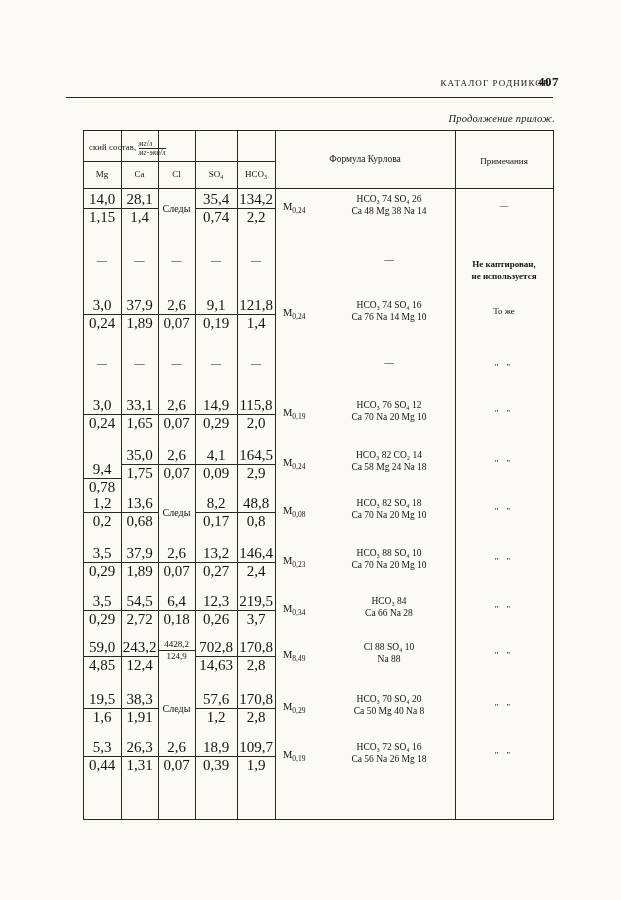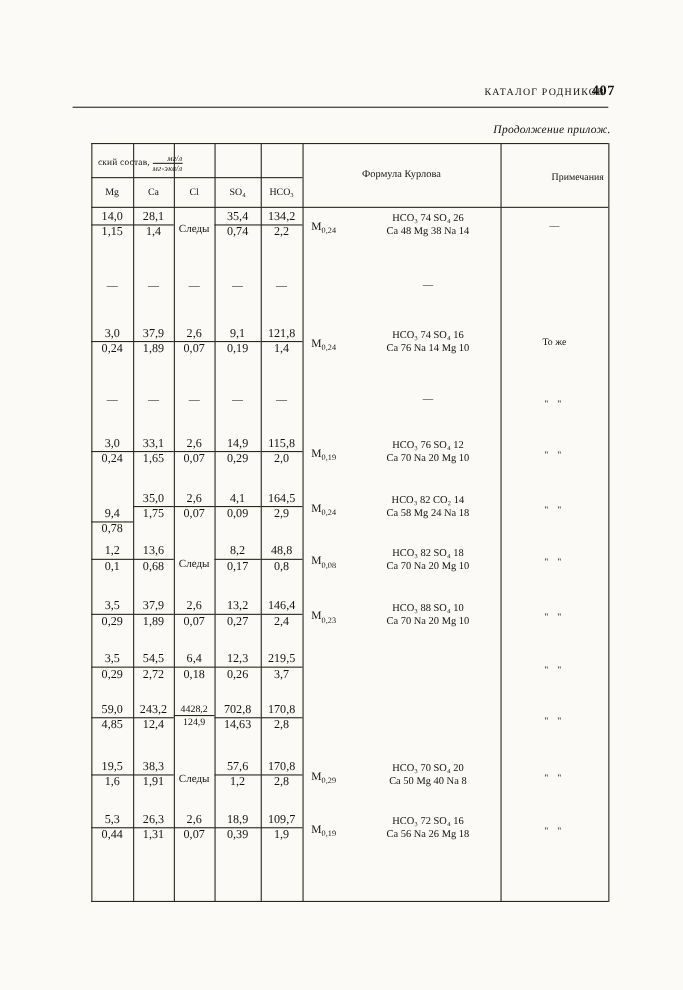--- a/index.html
+++ b/index.html
@@ -83,21 +83,21 @@
 
   
   .hdr-sostav {
     position: absolute;
     font-size: 8.5px;
     letter-spacing: 0.2px;
     white-space: nowrap;
   }
   .frac {
     display: inline-block;
-    text-align: right;
+    text-align: left;
     vertical-align: middle;
     line-height: 1.05;
     font-size: 7.5px;
     font-style: italic;
   }
   .frac .num { display:block; }
   .frac .den { display:block; border-top: 1px solid #2a2620; }
 
   .col-head {
     position: absolute;
@@ -116,21 +116,21 @@
     position: absolute;
     font-size: 9px;
     text-align: center;
     width: 90px;
   }
 
   
   .cell {
     position: absolute;
     text-align: center;
-    font-size: 11px;
+    font-size: 15px;
     line-height: 1.0;
   }
   .cell .top { display: block; padding-bottom: 1px; }
   .cell .bot { display: block; border-top: 1px solid #2a2620; padding-top: 1px; }
   .cell.single { font-size: 10px; }
   .dash {
     position: absolute;
     text-align: center;
     font-size: 10px;
   }
@@ -196,21 +196,21 @@
 
     <div class="col-head" style="left:0;top:39px;width:38px;"><span>Mg</span></div>
     <div class="col-head" style="left:38px;top:39px;width:37px;"><span>Ca</span></div>
     <div class="col-head" style="left:75px;top:39px;width:37px;"><span>Cl</span></div>
     <div class="col-head" style="left:112px;top:39px;width:42px;"><span>SO₄</span></div>
     <div class="col-head" style="left:154px;top:39px;width:38px;"><span>HCO₃</span></div>
 
     <div class="hdr-formula" style="left:212px;top:24px;">
       <span>Формула Курлова</span>
     </div>
-    <div class="hdr-prim" style="left:376px;top:26px;text-align:right;">
+    <div class="hdr-prim" style="left:376px;top:26px;">
       <span>Примечания</span>
     </div>
 
     <div class="cell" style="left:0;top:62px;width:38px;">
       <span class="top">14,0</span>
       <span class="bot">1,15</span>
     </div>
     <div class="cell" style="left:38px;top:62px;width:37px;">
       <span class="top">28,1</span>
       <span class="bot">1,4</span>
@@ -236,20 +236,24 @@
     </div>
 
     <div class="dash" style="left:0;top:125px;width:38px;"><span>—</span></div>
     <div class="dash" style="left:38px;top:125px;width:37px;"><span>—</span></div>
     <div class="dash" style="left:75px;top:125px;width:37px;"><span>—</span></div>
     <div class="dash" style="left:112px;top:125px;width:42px;"><span>—</span></div>
     <div class="dash" style="left:154px;top:125px;width:38px;"><span>—</span></div>
     <div class="formula" style="left:246px;top:125px;width:120px;">
       <span class="l1">—</span>
     </div>
+    <div class="note bold" style="left:376px;top:118px;white-space:pre-line;">
+      <span>Не каптирован,
+не используется</span>
+    </div>
 
     <div class="cell" style="left:0;top:168px;width:38px;">
       <span class="top">3,0</span>
       <span class="bot">0,24</span>
     </div>
     <div class="cell" style="left:38px;top:168px;width:37px;">
       <span class="top">37,9</span>
       <span class="bot">1,89</span>
     </div>
     <div class="cell" style="left:75px;top:168px;width:37px;">
@@ -338,21 +342,21 @@
       <span class="m"><span>M</span><sub>0,24</sub></span>
       <span class="l1">HCO₃ 82  CO₂ 14</span>
       <span class="l2">Ca 58  Mg 24  Na 18</span>
     </div>
     <div class="note quotes" style="left:376px;top:328px;">
       <span>"   "</span>
     </div>
 
     <div class="cell" style="left:0;top:366px;width:38px;">
       <span class="top">1,2</span>
-      <span class="bot">0,1</span>
+      <span class="bot">0,2</span>
     </div>
     <div class="cell" style="left:38px;top:366px;width:37px;">
       <span class="top">13,6</span>
       <span class="bot">0,68</span>
     </div>
     <div class="cell single" style="left:75px;top:378px;width:37px;">
       <span>Следы</span>
     </div>
     <div class="cell" style="left:112px;top:366px;width:42px;">
       <span class="top">8,2</span>
@@ -413,20 +417,25 @@
       <span class="bot">0,18</span>
     </div>
     <div class="cell" style="left:112px;top:464px;width:42px;">
       <span class="top">12,3</span>
       <span class="bot">0,26</span>
     </div>
     <div class="cell" style="left:154px;top:464px;width:38px;">
       <span class="top">219,5</span>
       <span class="bot">3,7</span>
     </div>
+    <div class="formula" style="left:246px;top:466px;width:120px;">
+      <span class="m"><span>M</span><sub>0,34</sub></span>
+      <span class="l1">HCO₃ 84</span>
+      <span class="l2">Ca 66  Na 28</span>
+    </div>
     <div class="note quotes" style="left:376px;top:474px;">
       <span>"   "</span>
     </div>
 
     <div class="cell" style="left:0;top:510px;width:38px;">
       <span class="top">59,0</span>
       <span class="bot">4,85</span>
     </div>
     <div class="cell" style="left:38px;top:510px;width:37px;">
       <span class="top">243,2</span>
@@ -436,20 +445,25 @@
       <span class="top">4428,2</span>
       <span class="bot">124,9</span>
     </div>
     <div class="cell" style="left:112px;top:510px;width:42px;">
       <span class="top">702,8</span>
       <span class="bot">14,63</span>
     </div>
     <div class="cell" style="left:154px;top:510px;width:38px;">
       <span class="top">170,8</span>
       <span class="bot">2,8</span>
+    </div>
+    <div class="formula" style="left:246px;top:512px;width:120px;">
+      <span class="m"><span>M</span><sub>8,49</sub></span>
+      <span class="l1">Cl 88  SO₄ 10</span>
+      <span class="l2">Na 88</span>
     </div>
     <div class="note quotes" style="left:376px;top:520px;">
       <span>"   "</span>
     </div>
 
     <div class="cell" style="left:0;top:562px;width:38px;">
       <span class="top">19,5</span>
       <span class="bot">1,6</span>
     </div>
     <div class="cell" style="left:38px;top:562px;width:37px;">

